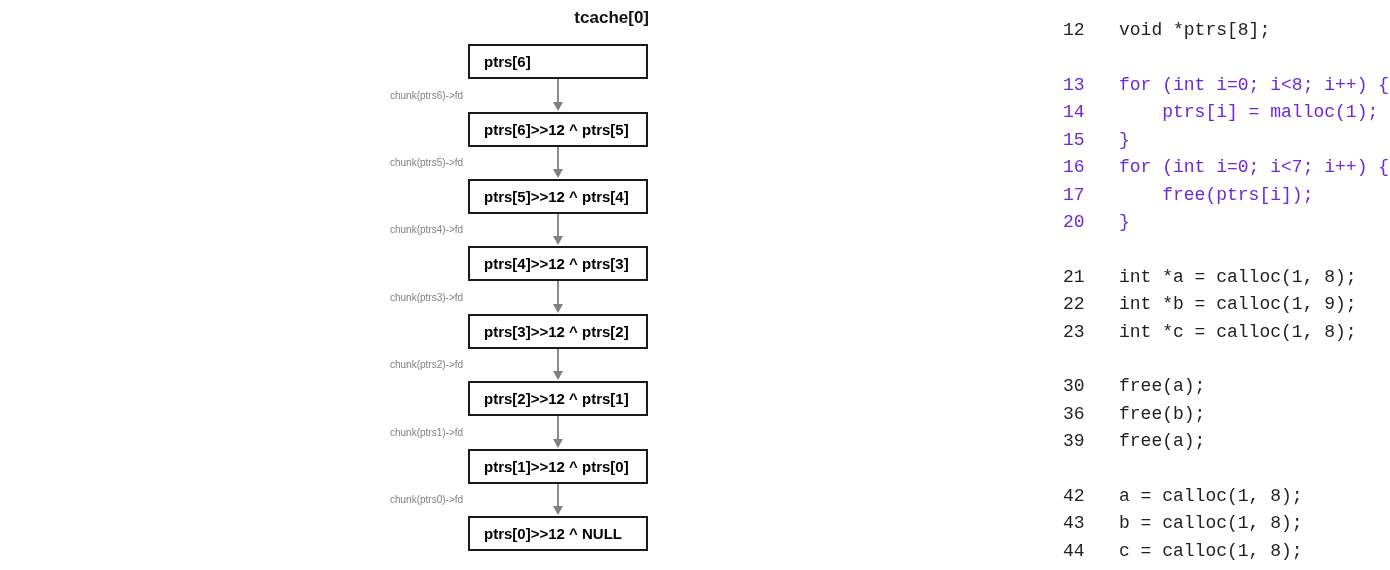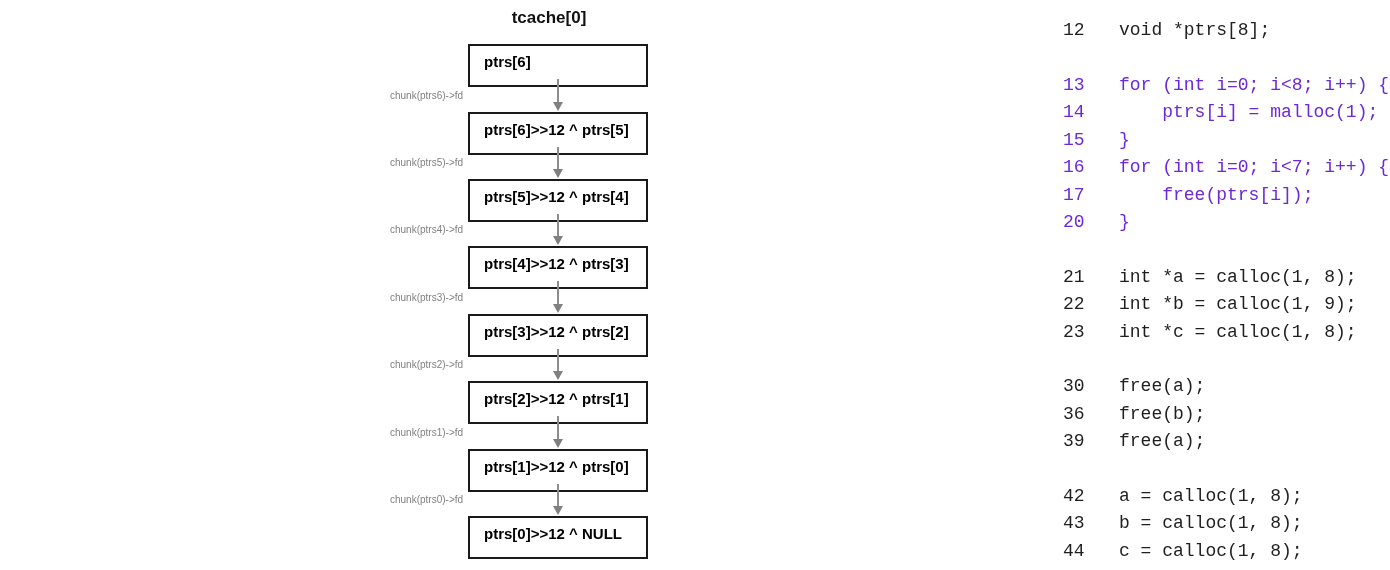--- a/index.html
+++ b/index.html
@@ -1,21 +1,21 @@
 <!DOCTYPE html>
 <html><head>
 <meta charset="utf-8">
 <style>
   html,body{margin:0;padding:0;background:#fff;}
   #canvas{position:relative;width:1390px;height:570px;background:#ffffff;overflow:hidden;
           font-family:"Liberation Sans",sans-serif;}
   
-  .diagram-title{position:absolute;left:449px;top:8px;width:200px;text-align:center;
+  .diagram-title{position:absolute;left:449px;top:8px;width:200px;text-align:right;
     font-size:17px;font-weight:bold;color:#111;}
-  .node{position:absolute;left:468px;width:180px;height:43px;box-sizing:border-box;
+  .node{position:absolute;left:468px;width:180px;height:35px;box-sizing:border-box;
     border:2px solid #1a1a1a;background:#fff;color:#000;font-weight:bold;font-size:15px;
     line-height:31px;padding-left:14px;white-space:nowrap;}
   .edge-label{position:absolute;left:390px;width:156px;height:20px;text-align:left;
     color:#808080;font-size:10px;line-height:20px;white-space:nowrap;}
   .arrow-line{position:absolute;left:557px;width:2px;background:#8c8c8c;}
   .arrow-head{position:absolute;left:553px;width:0;height:0;
     border-left:5px solid transparent;border-right:5px solid transparent;
     border-top:9px solid #808080;}
   
   .code-panel{position:absolute;left:1063px;top:17px;

